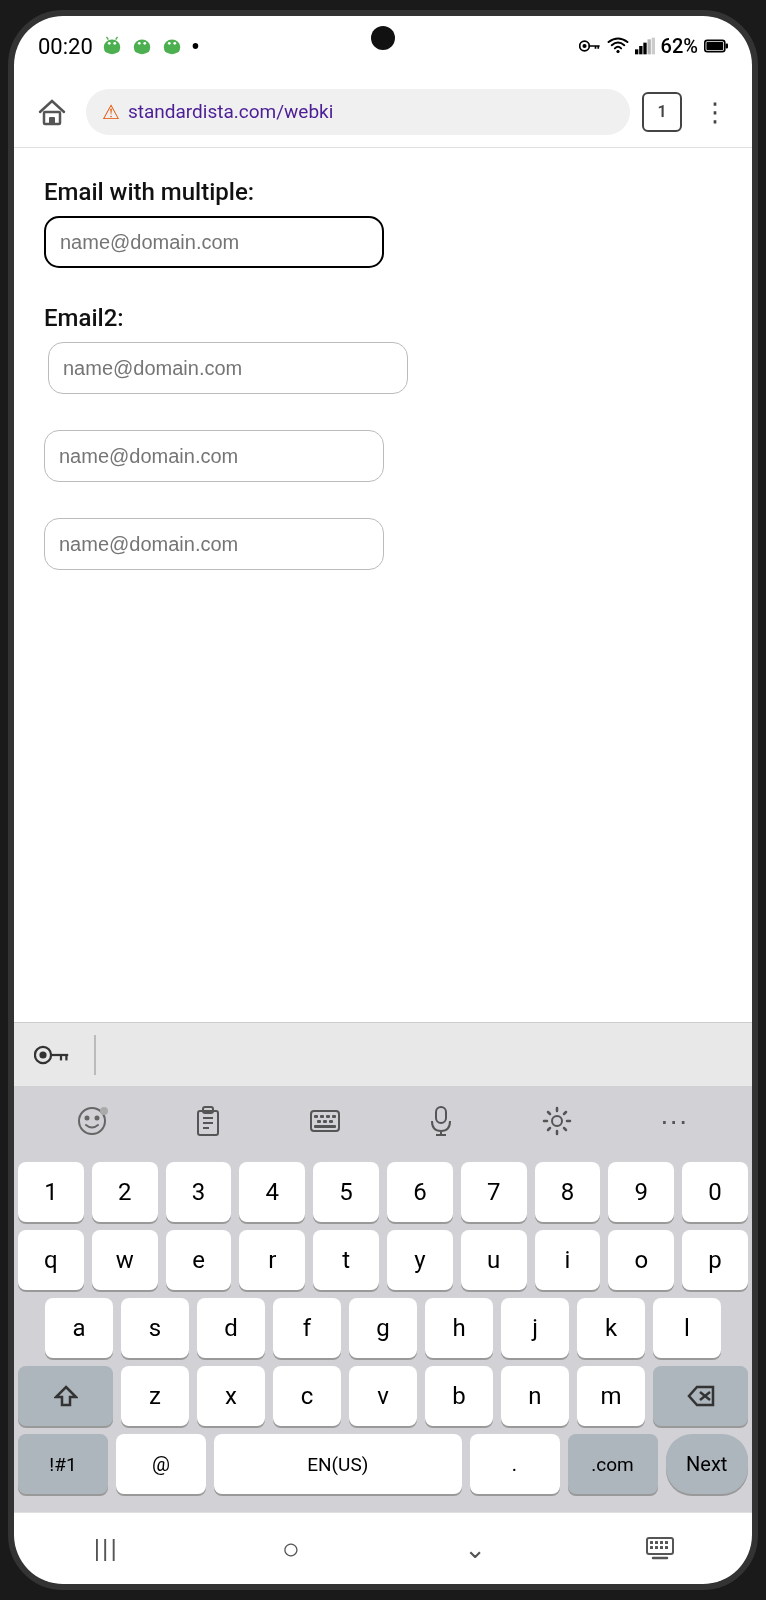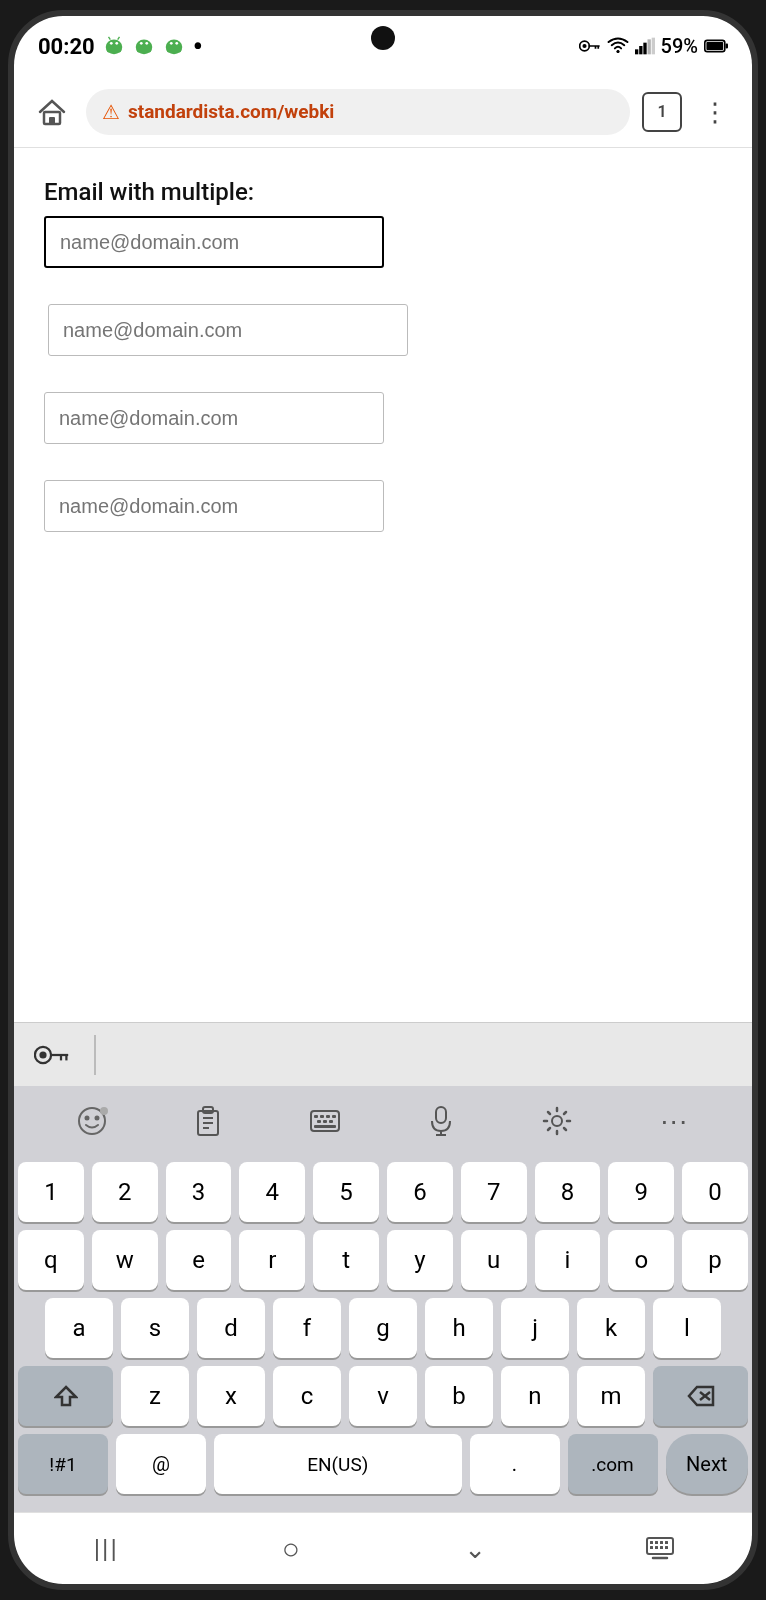--- a/index.html
+++ b/index.html
@@ -34,21 +34,21 @@
       height: 60px;
       display: flex;
       align-items: center;
       justify-content: space-between;
       padding: 0 24px;
       flex-shrink: 0;
     }
 
     .status-left {
       font-size: 22px;
-      font-weight: 700;
+      font-weight: 400;
       color: #000;
       display: flex;
       align-items: center;
       gap: 8px;
     }
 
     .status-center {
       position: absolute;
       left: 50%;
       transform: translateX(-50%);
@@ -102,23 +102,22 @@
       gap: 8px;
     }
 
     .url-warning {
       color: #e65100;
       font-size: 20px;
     }
 
     .url-text {
       font-size: 19px;
-      color: #c2410c;
+      color: #4c1d95;
       flex: 1;
-      font-weight: bold;
     }
 
     .tab-btn {
       width: 40px;
       height: 40px;
       border: 2px solid #444;
       border-radius: 6px;
       display: flex;
       align-items: center;
       justify-content: center;
@@ -150,21 +149,21 @@
       font-weight: 500;
       color: #111;
       margin-bottom: 10px;
       display: block;
     }
 
     .form-input {
       width: 340px;
       height: 52px;
       border: 2px solid #000;
-      border-radius: 3px;
+      border-radius: 15px;
       padding: 0 14px;
       font-size: 20px;
       color: #888;
       background: #fff;
       outline: none;
     }
 
     .form-input.light-border {
       border: 1.5px solid #bbb;
     }
@@ -346,21 +345,21 @@
           <circle cx="14" cy="18" r="2" fill="#000"></circle>
         </svg>
 
       <svg width="20" height="18" viewBox="0 0 24 20" fill="#000">
           <rect x="0" y="14" width="4" height="6"></rect>
           <rect x="5" y="10" width="4" height="10"></rect>
           <rect x="10" y="6" width="4" height="14"></rect>
           <rect x="15" y="2" width="4" height="18" opacity="0.3"></rect>
           <rect x="20" y="0" width="4" height="20" opacity="0.2"></rect>
         </svg>
-      <span>59%</span>
+      <span>62%</span>
 
       <svg width="24" height="16" viewBox="0 0 30 18" fill="none">
           <rect x="1" y="2" width="25" height="14" rx="3" stroke="#000" stroke-width="2"></rect>
           <rect x="3" y="4" width="21" height="10" rx="1" fill="#000"></rect>
           <rect x="27" y="6" width="3" height="6" rx="1" fill="#000"></rect>
         </svg>
     </div>
   </div>
 
   <div class="browser-bar">
@@ -382,20 +381,21 @@
   </div>
 
   <div class="web-content">
 
     <div class="form-group">
       <label class="form-label">Email with multiple:</label>
       <input class="form-input" type="email" placeholder="name@domain.com" style="">
     </div>
 
     <div class="form-group">
+      <label class="form-label">Email2:</label>
       <input class="form-input light-border form-input-wide" type="email" style="margin-left: 4px;" placeholder="name@domain.com">
     </div>
 
     <div class="form-group">
       <input class="form-input light-border" type="email" placeholder="name@domain.com" style="">
     </div>
 
     <div class="form-group">
       <input class="form-input light-border" type="email" placeholder="name@domain.com" style="">
     </div>

